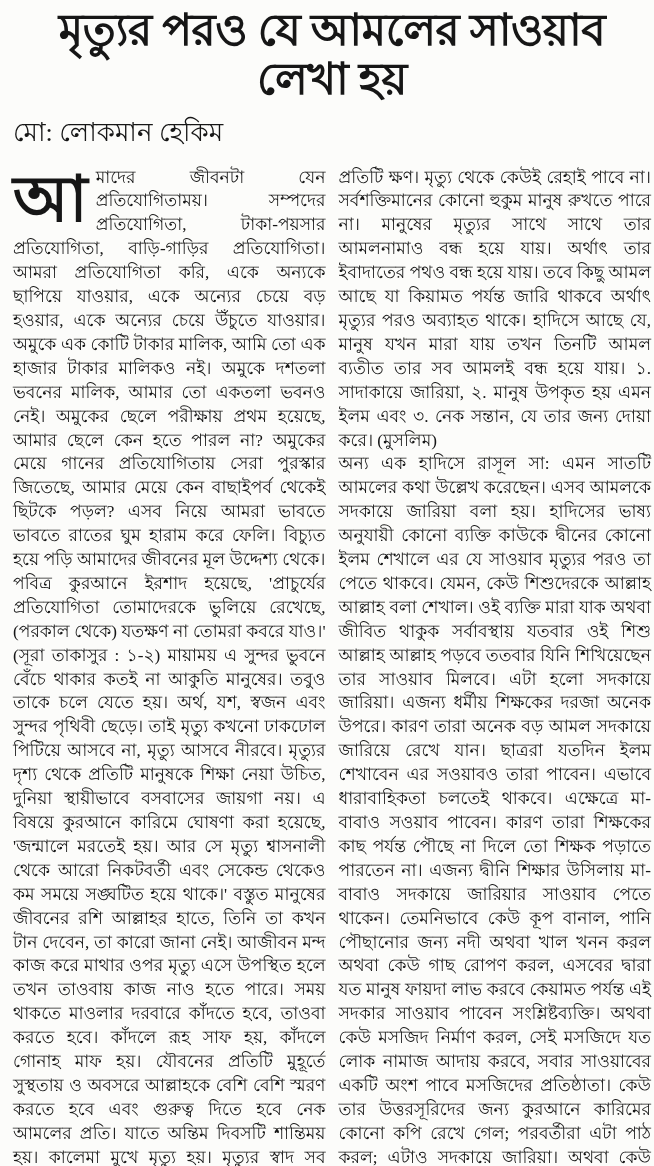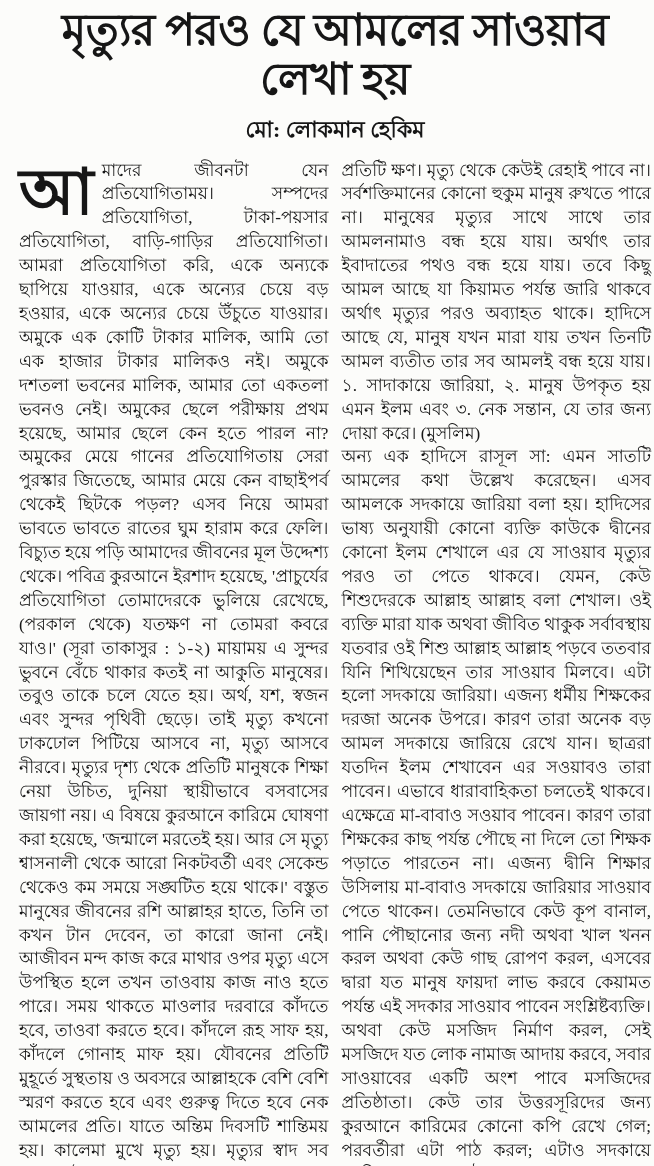--- a/index.html
+++ b/index.html
@@ -11,34 +11,34 @@
     height: 1166px;
     background: #fcfcfa;
     color: #161616;
     font-family: "Liberation Serif", "DejaVu Serif", serif;
     overflow: hidden;
   }
   .page {
     width: 654px;
     height: 1166px;
     box-sizing: border-box;
-    padding: 4px 3px 0 19px;
+    padding: 4px 3px 0 13px;
   }
   .headline {
     font-size: 44px;
     font-weight: 700;
     line-height: 1.12;
     text-align: center;
     letter-spacing: -0.5px;
     margin: 2px 0 0 0;
   }
   .byline {
-    font-size: 22px;
-    font-weight: 700;
-    text-align: center;
+    font-size: 26px;
+    font-weight: 400;
+    text-align: left;
     margin: 7px 0 0 0;
   }
   .body-columns {
     display: flex;
     gap: 13px;
     margin-top: 10px;
   }
   .column {
     width: 50%;
     box-sizing: border-box;

